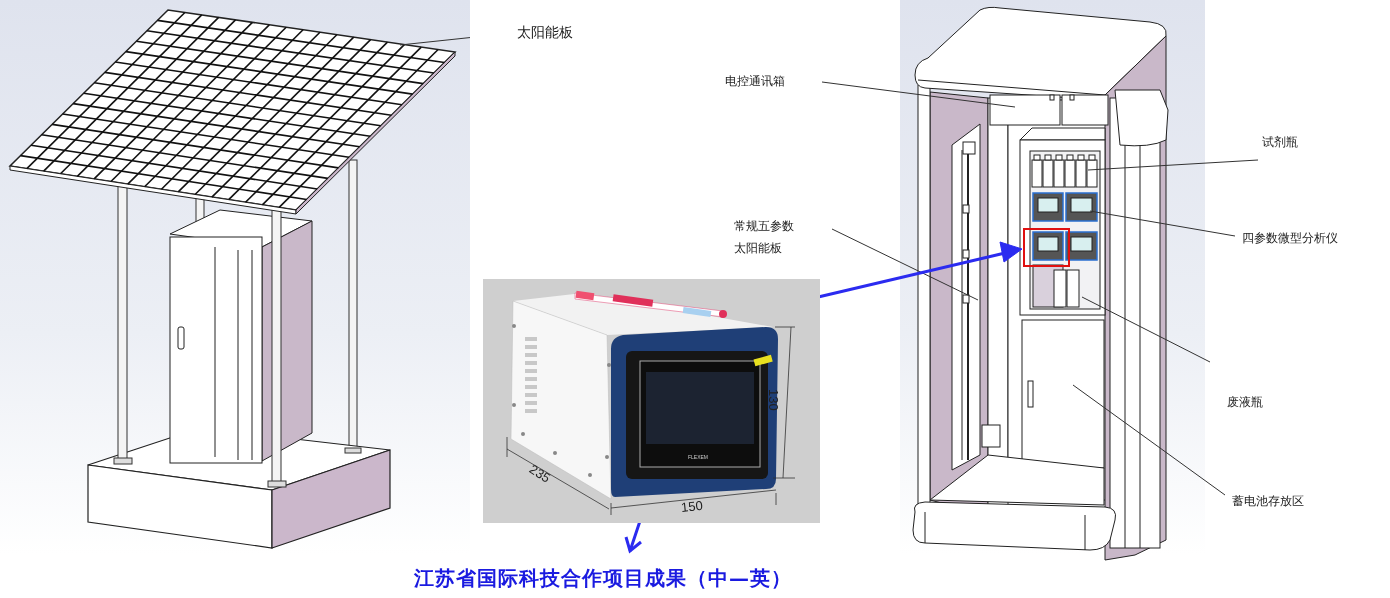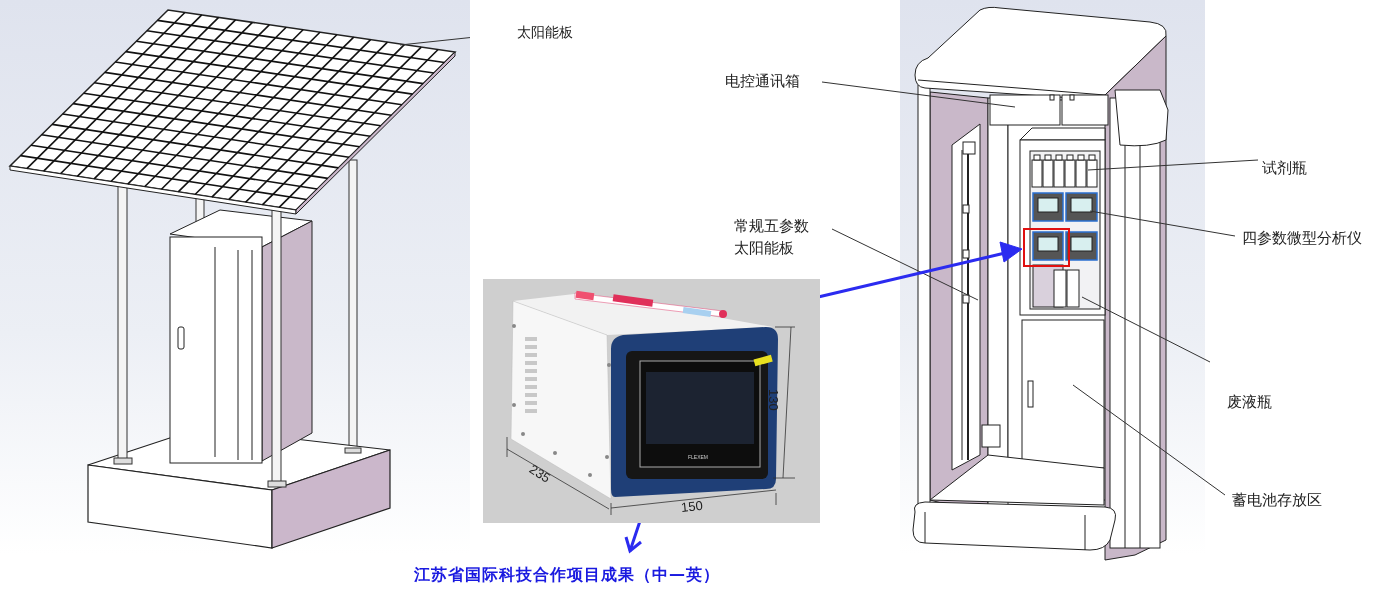--- a/index.html
+++ b/index.html
@@ -1,26 +1,26 @@
 <!DOCTYPE html>
 <html><head>
 <meta charset="utf-8">
 <style>
   html, body { margin: 0; padding: 0; background: #ffffff; }
   body { width: 1390px; height: 598px; position: relative; overflow: hidden; font-family: "DejaVu Sans", sans-serif; }
   .bgpanel { position: absolute; }
   #left-bg { left: 0; top: 0; width: 470px; height: 555px; background: linear-gradient(180deg, #dfe3ee 0%, #eceff5 60%, #ffffff 100%); }
   #right-bg { left: 900px; top: 0; width: 305px; height: 555px; background: linear-gradient(180deg, #dfe3ee 0%, #eceff5 60%, #ffffff 100%); }
   svg.layer { position: absolute; left: 0; top: 0; }
-  .label { position: absolute; color: #222; font-family: "DejaVu Serif", serif; font-size: 15px; line-height: 20px; white-space: nowrap; }
+  .label { position: absolute; color: #222; font-family: "DejaVu Serif", serif; font-size: 12px; line-height: 20px; white-space: nowrap; }
   .label.sans { font-family: "DejaVu Sans", sans-serif; font-size: 14px; }
   .label.two { line-height: 22px; margin-left: 7px; }
   #photo { position: absolute; left: 483px; top: 279px; width: 337px; height: 244px; background: #cfcfcf; }
   .dim { position: absolute; font-family: "Liberation Sans", sans-serif; font-size: 13px; color: #222; }
-  #caption { position: absolute; left: 414px; top: 565px; font-family: "DejaVu Serif", serif; font-size: 16px; color: #1a1ae0; font-weight: bold; letter-spacing: 1px; white-space: nowrap; }
+  #caption { position: absolute; left: 414px; top: 565px; font-family: "DejaVu Serif", serif; font-size: 20px; color: #1a1ae0; font-weight: bold; letter-spacing: 1px; white-space: nowrap; }
 </style>
 </head>
 <body>
 
 <div class="bgpanel" id="left-bg"></div>
 <div class="bgpanel" id="right-bg"></div>
 
 <svg class="layer" width="470" height="555" viewBox="0 0 470 555">
 
   <g stroke="#333" stroke-width="1" fill="#f4f4f4">
@@ -188,21 +188,21 @@
     <polygon points="1022,249 1000,242 1004,262"></polygon>
   </g>
 
   <g stroke="#2b2bf0" stroke-width="3" fill="none">
     <line x1="640" y1="521" x2="630" y2="551"></line>
     <polyline points="626,537 630,551 641,542"></polyline>
   </g>
 </svg>
 
 <div class="label" style="left:725px; top:71px;">电控通讯箱</div>
-<div class="label" style="left:1262px; top:158px;">试剂瓶</div>
+<div class="label" style="left:1262px; top:132px;">试剂瓶</div>
 <div class="label two" style="left:727px; top:215px;">
   <div>常规五参数</div>
   <div>太阳能板</div>
 </div>
 <div class="label" style="left:1242px; top:228px;">四参数微型分析仪</div>
 <div class="label" style="left:1227px; top:353px;margin-top:39px;">废液瓶</div>
 <div class="label" style="left:1232px; top:492px;font-family:Liberation Mono, monospace;">蓄电池存放区</div>
 
 <div id="photo">
   <svg width="337" height="244" viewBox="0 0 337 244">

